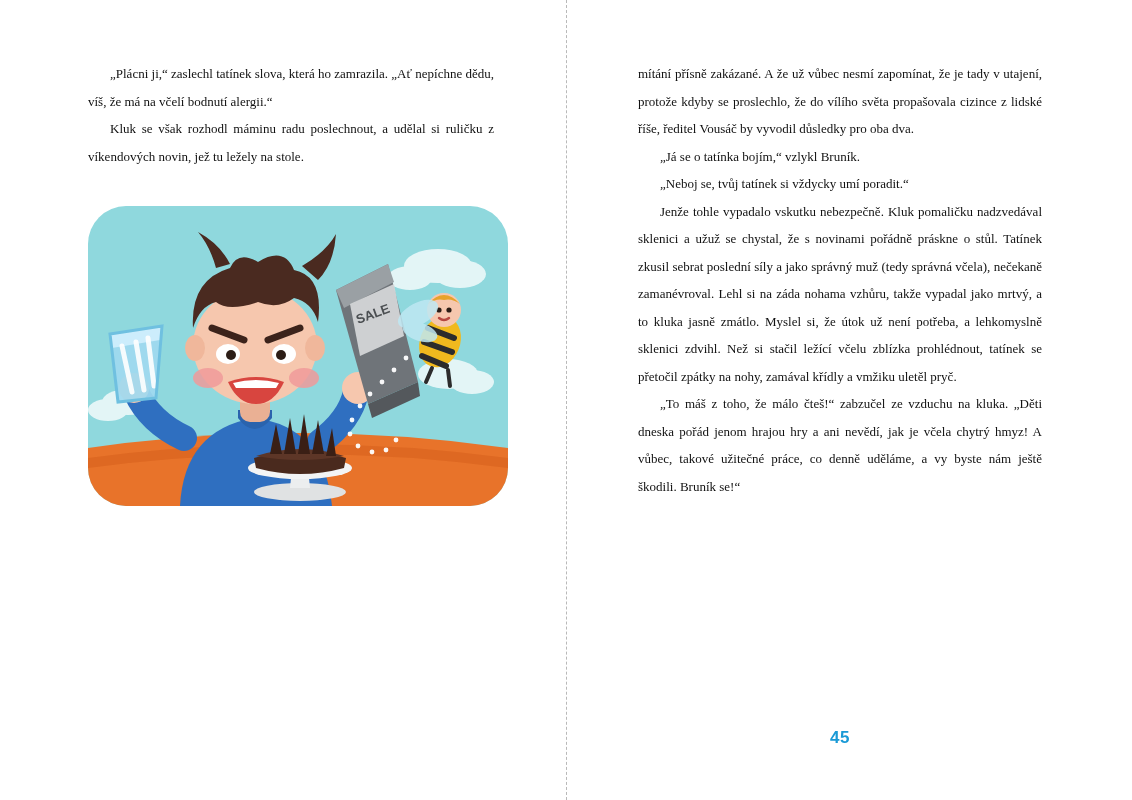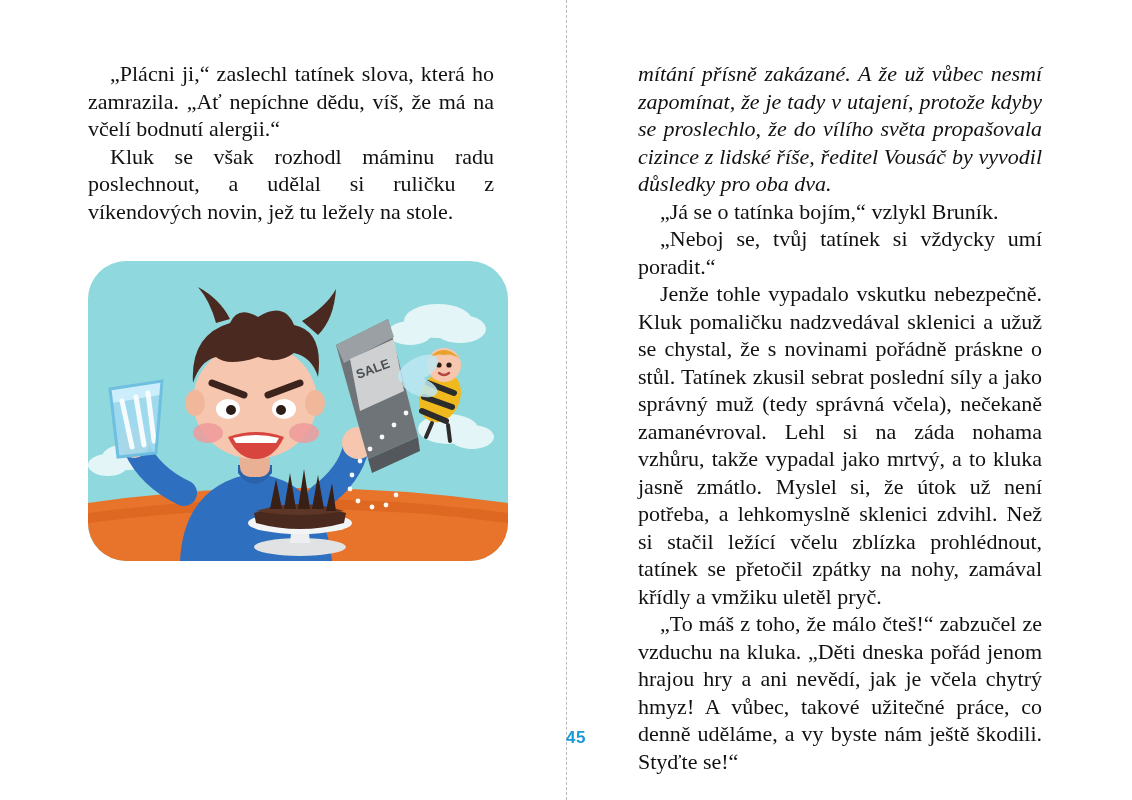--- a/index.html
+++ b/index.html
@@ -31,51 +31,52 @@
   .page {
     position: absolute;
     top: 0;
     height: 800px;
     box-sizing: border-box;
   }
   .page-left  { left: 0;    width: 566px; padding: 60px 72px 40px 88px; }
   .page-right { left: 566px; width: 566px; padding: 60px 90px 40px 72px; }
 
   .body-text {
-    font-size: 22px;
+    font-size: 13px;
     line-height: 27.5px;
     text-align: justify;
     text-justify: inter-word;
     hyphens: manual;
   }
   .body-text p {
     margin: 0;
     text-indent: 22px;
   }
-  .body-text p.noindent { text-indent: 0; font-style: italic; }
+  .body-text p.noindent { text-indent: 0; }
 
   
   .illus-wrap {
     position: relative;
     margin-top: 36px;
     width: 420px;
     height: 300px;
   }
   .illus {
     position: absolute;
     left: 0; top: 0;
     width: 420px;
     height: 300px;
   }
 
   .page-number {
     position: absolute;
     left: 0;
     right: 0;
     bottom: 52px;
+    text-align: center;
     color: #1a9ad6;
     font-family: "Liberation Sans", sans-serif;
     font-weight: bold;
     font-size: 17px;
     letter-spacing: .5px;
   }
   .page-right .page-number { padding-right: 18px; }
 </style>
 </head>
 <body>
@@ -210,18 +211,18 @@
       </svg>
     </div>
   </div>
 
   <div class="page page-right">
     <div class="body-text">
       <p class="noindent">mítání přísně zakázané. A že už vůbec nesmí zapomínat, že je tady v utajení, protože kdyby se proslechlo, že do vílího světa propašovala cizince z lidské říše, ředitel Vousáč by vyvodil důsledky pro oba dva.</p>
       <p>„Já se o tatínka bojím,“ vzlykl Bruník.</p>
       <p>„Neboj se, tvůj tatínek si vždycky umí poradit.“</p>
       <p>Jenže tohle vypadalo vskutku nebezpečně. Kluk pomaličku nadzvedával sklenici a užuž se chystal, že s novinami pořádně práskne o stůl. Tatínek zkusil sebrat poslední síly a jako správný muž (tedy správná včela), nečekaně zamanévroval. Lehl si na záda nohama vzhůru, takže vypadal jako mrtvý, a to kluka jasně zmátlo. Myslel si, že útok už není potřeba, a lehkomyslně sklenici zdvihl. Než si stačil ležící včelu zblízka prohlédnout, tatínek se přetočil zpátky na nohy, zamával křídly a vmžiku uletěl pryč.</p>
-      <p>„To máš z toho, že málo čteš!“ zabzučel ze vzduchu na kluka. „Děti dneska pořád jenom hrajou hry a ani nevědí, jak je včela chytrý hmyz! A vůbec, takové užitečné práce, co denně uděláme, a vy byste nám ještě škodili. Styďte se!“</p>
+      <p>„To máš z toho, že málo čteš!“ zabzučel ze vzduchu na kluka. „Děti dneska pořád jenom hrajou hry a ani nevědí, jak je včela chytrý hmyz! A vůbec, takové užitečné práce, co denně uděláme, a vy byste nám ještě škodili. Bruník se!“</p>
     </div>
     <div class="page-number">45</div>
   </div>
 
 </div>
 
 </body></html>

